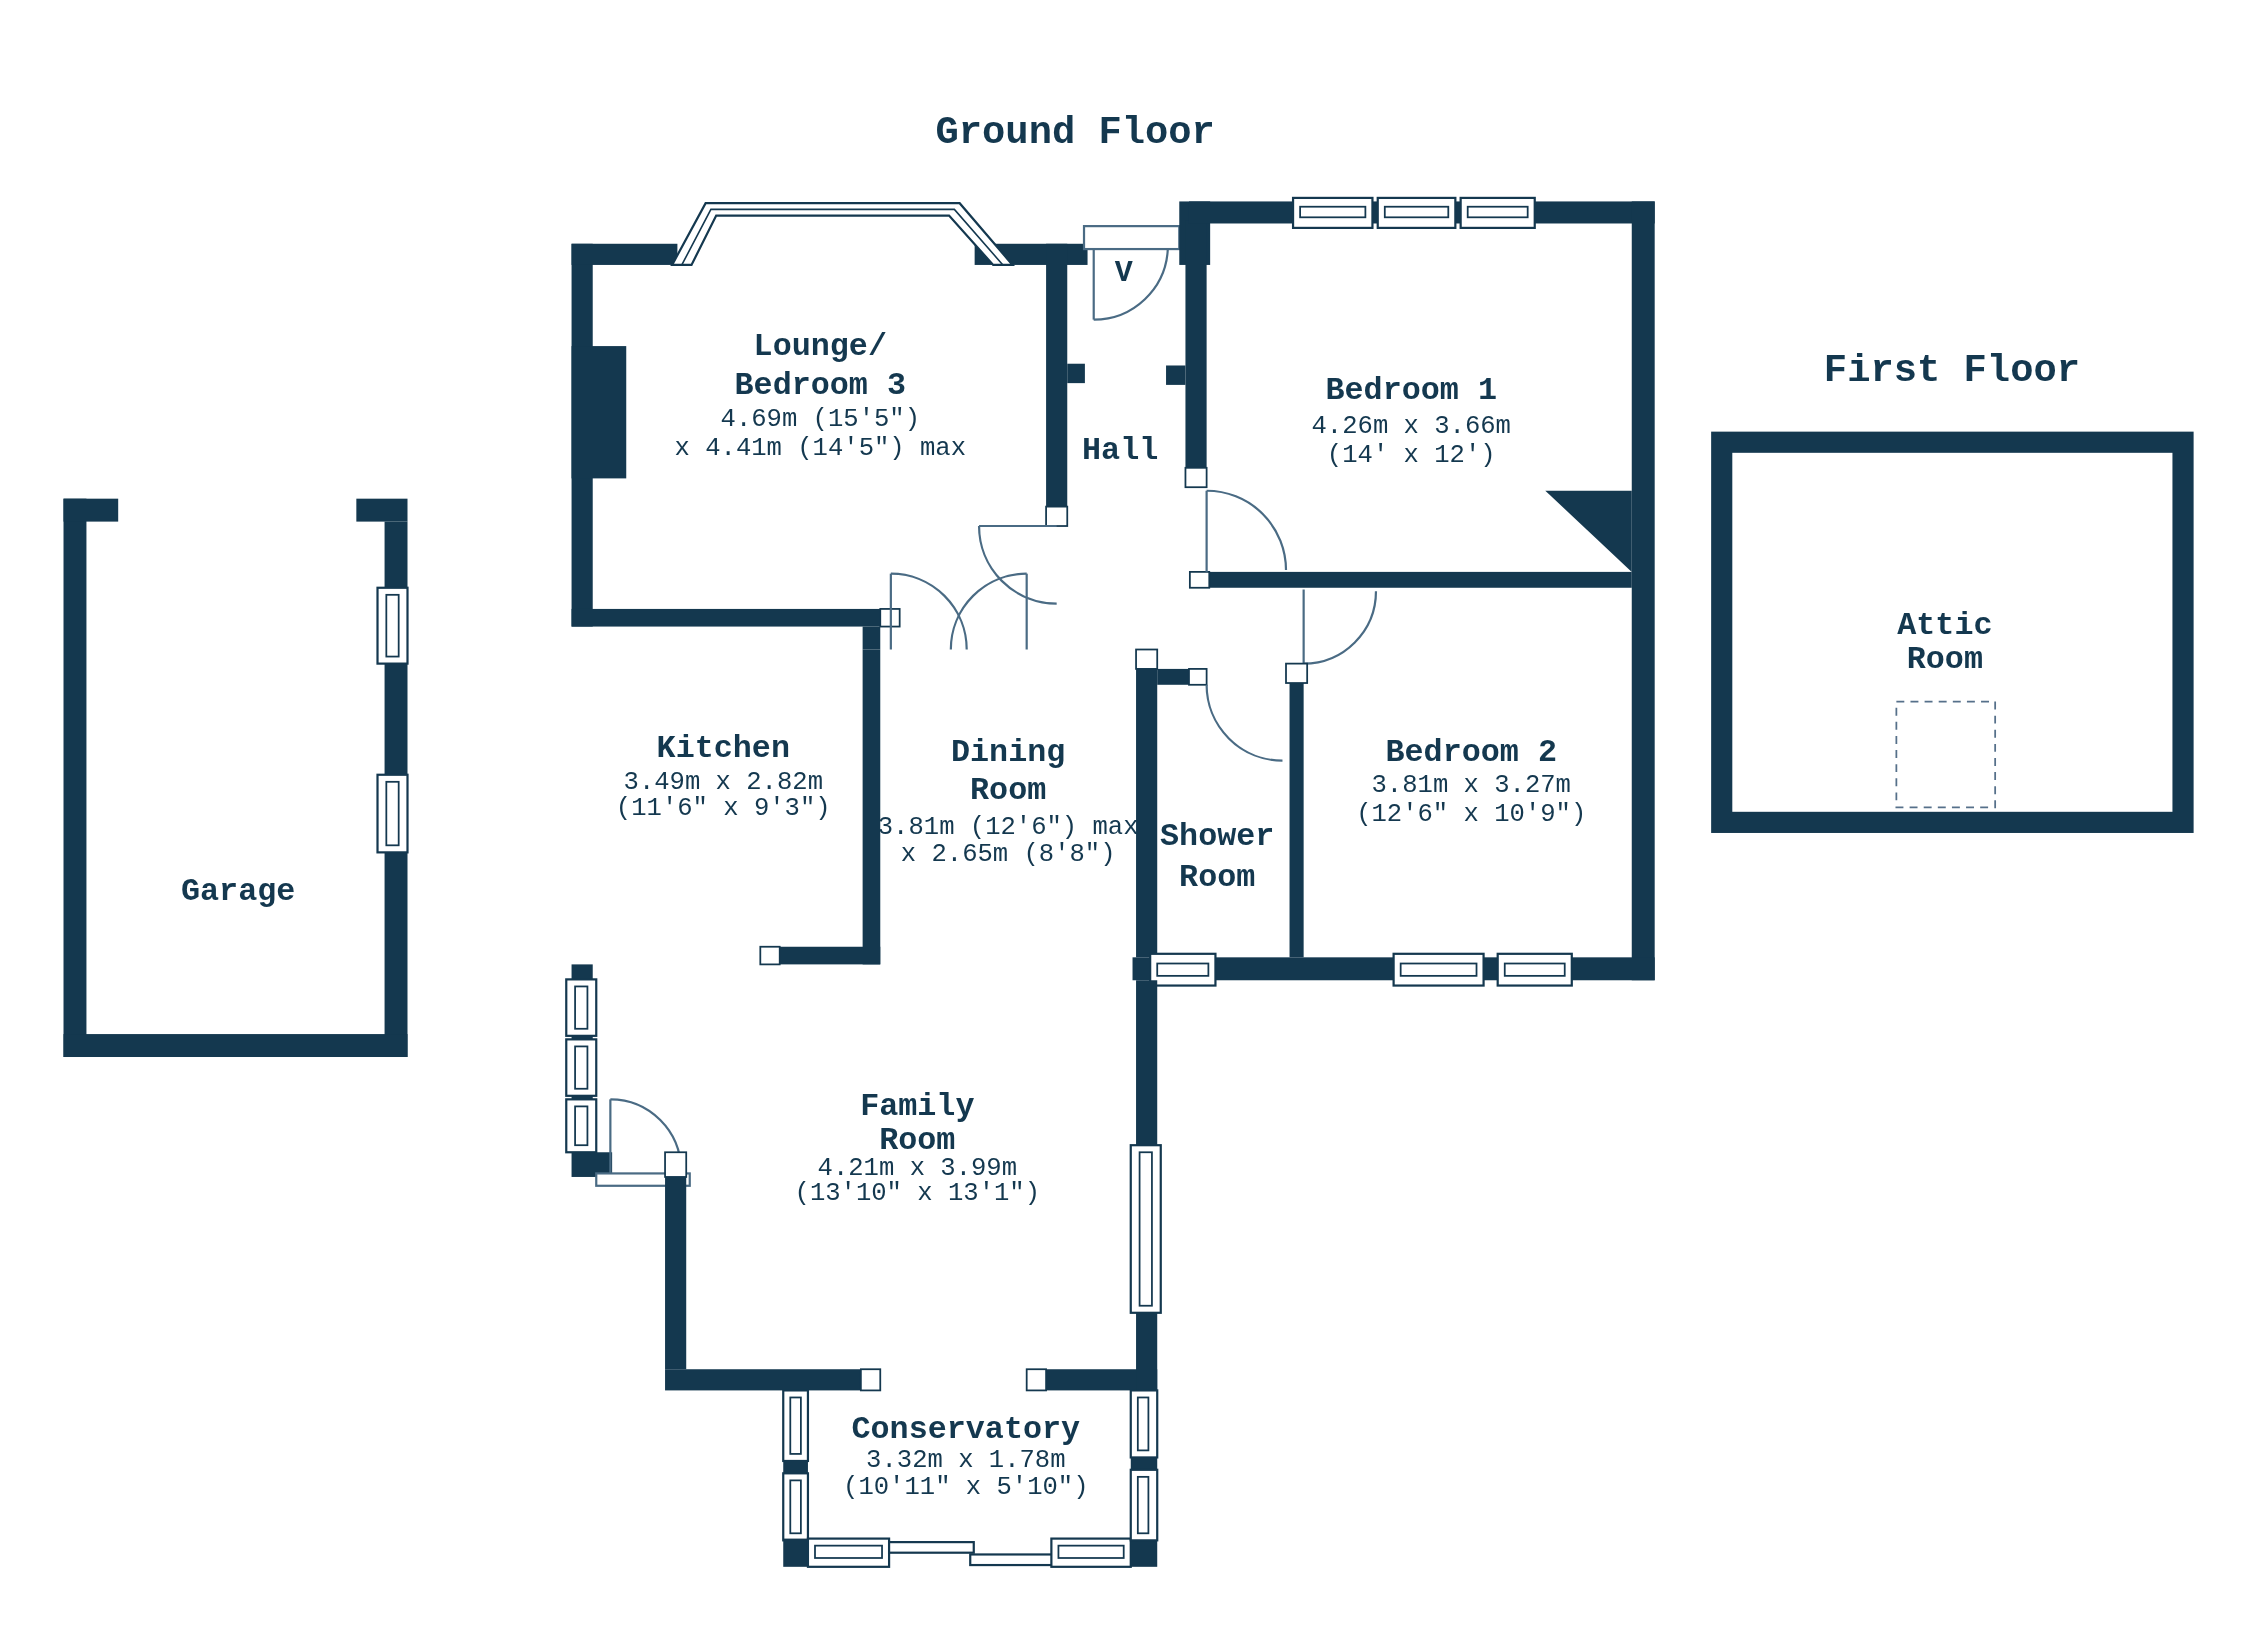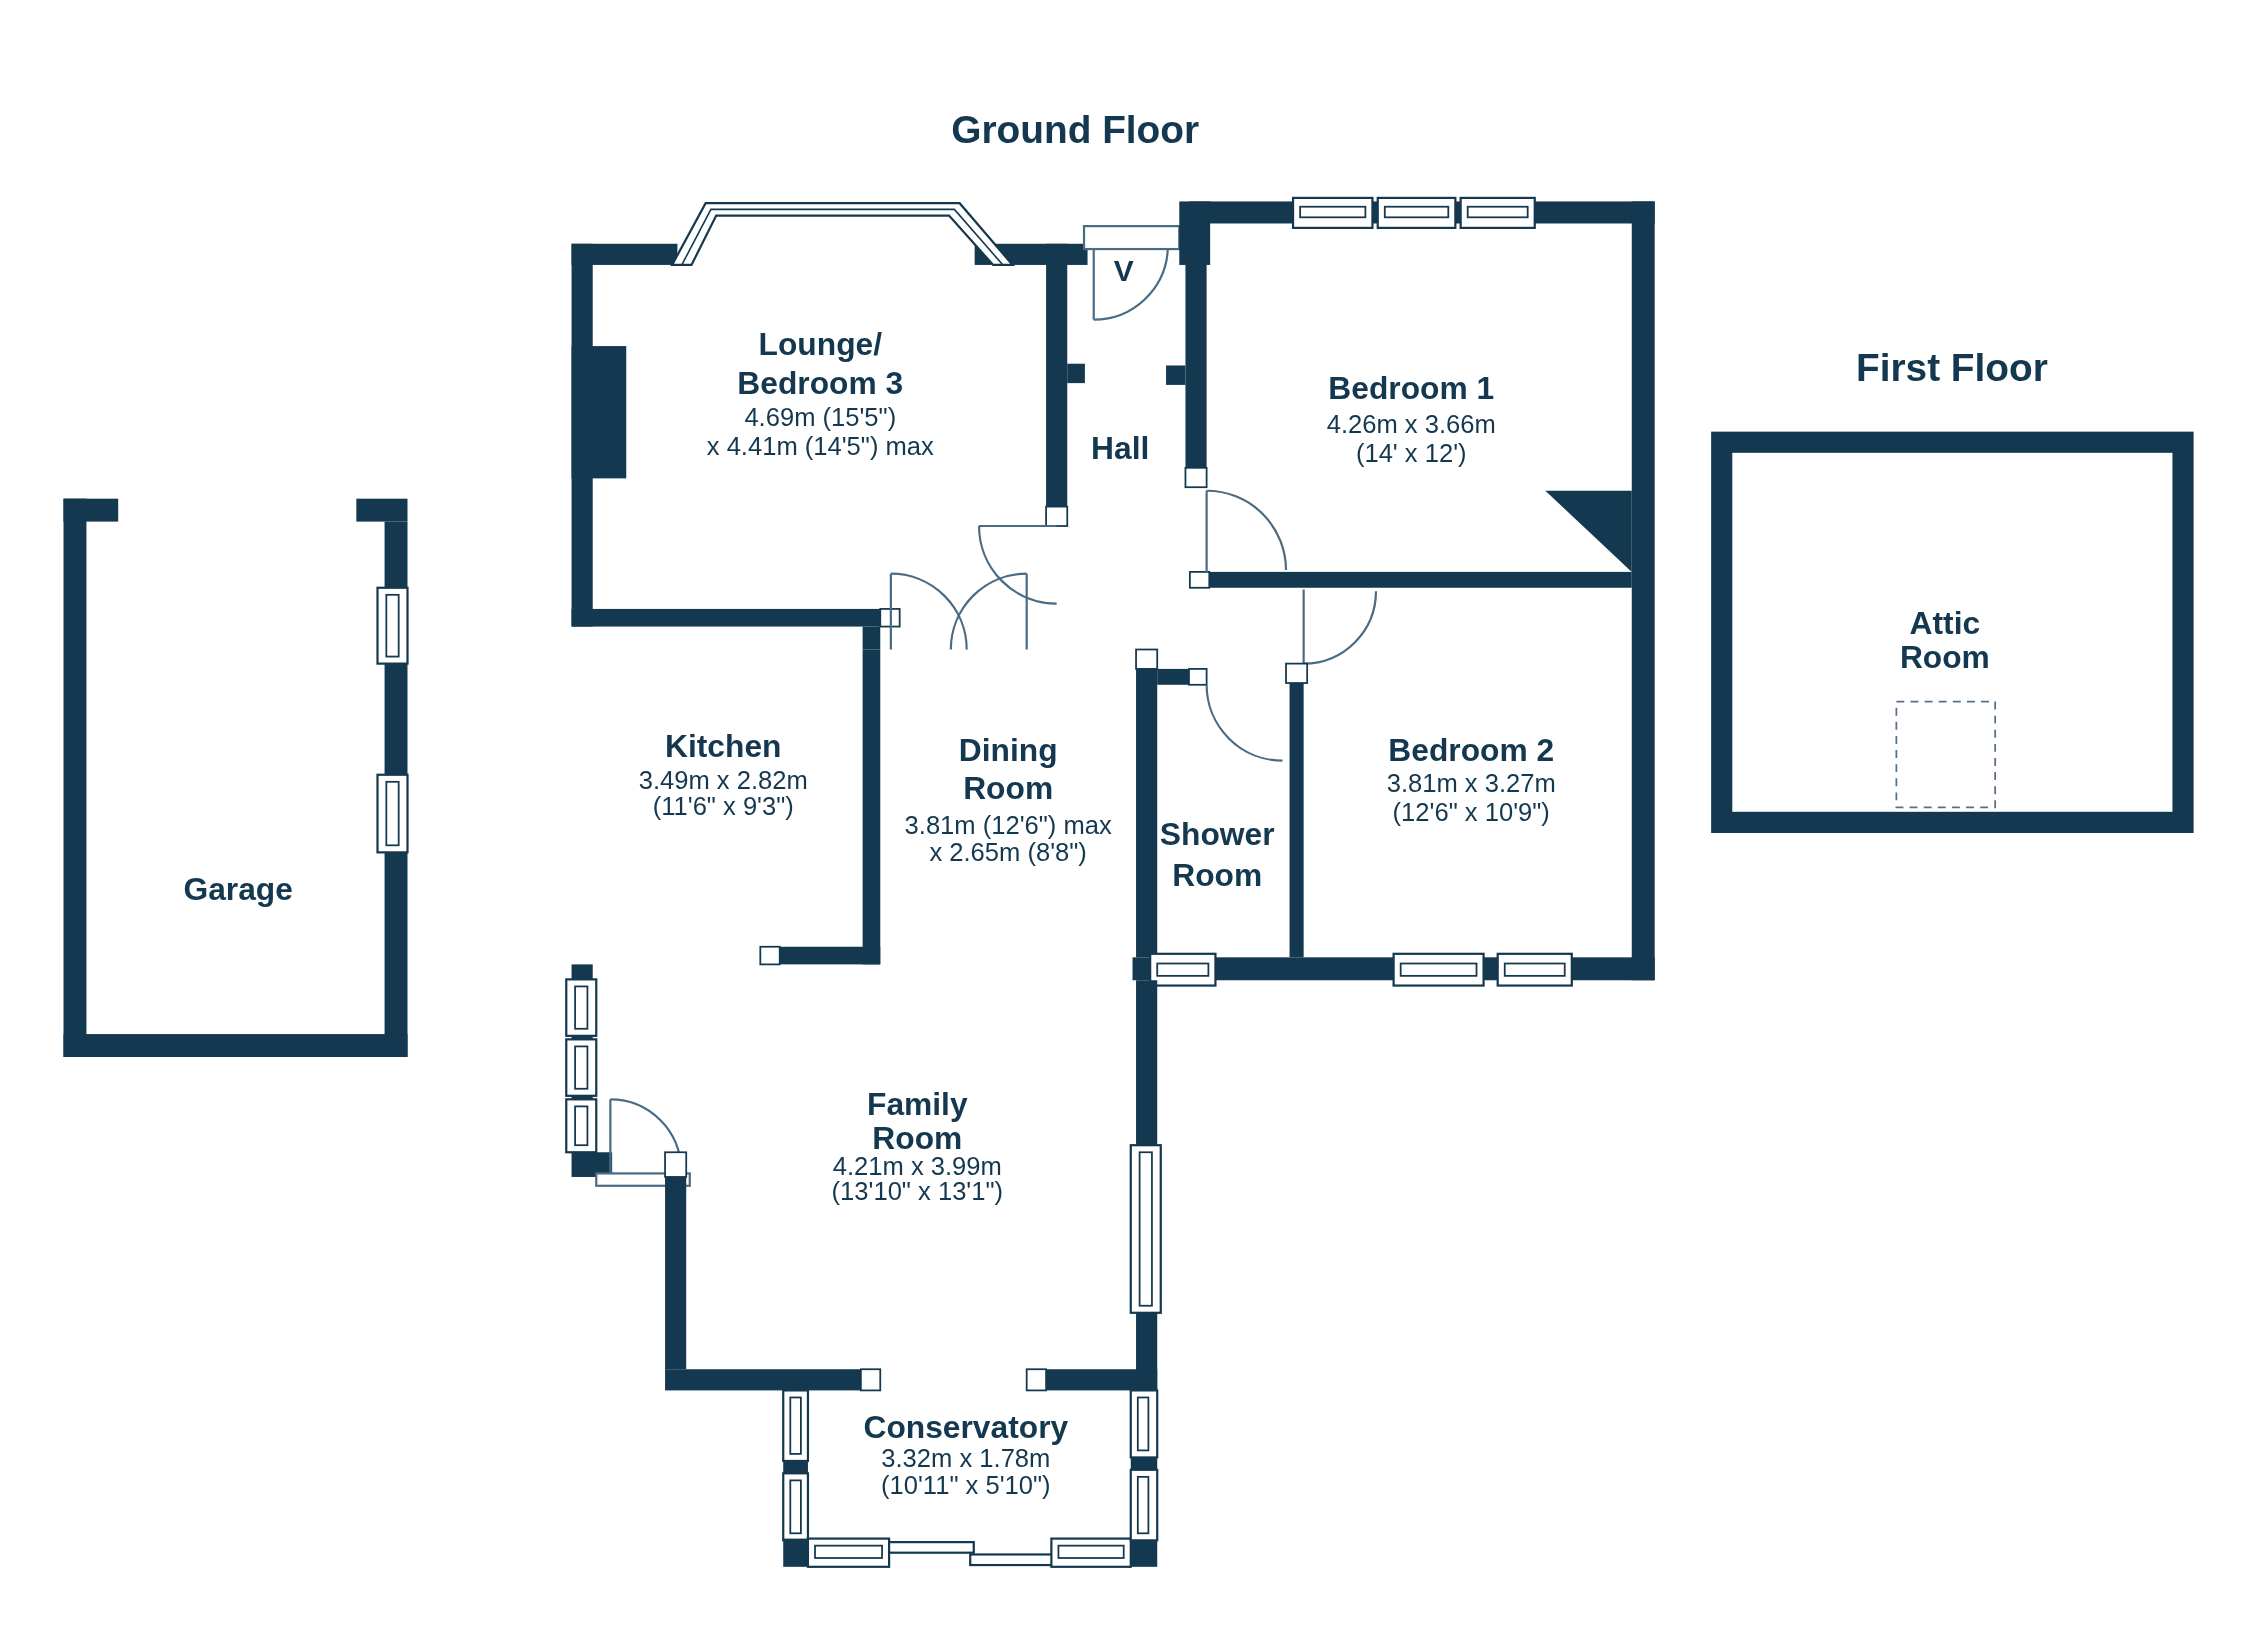--- a/index.html
+++ b/index.html
@@ -1,17 +1,17 @@
 <!DOCTYPE html>
 <html style="font-size:14px"><head>
 <meta charset="utf-8">
 <style>
   html,body{margin:0;padding:0;background:#ffffff;}
   .canvas{position:relative;width:2258px;height:1643px;background:#ffffff;overflow:hidden;
-          font-family:Liberation Sans, sans-serif;}
+          font-family:Liberation Mono, monospace;}
   svg{position:absolute;left:0;top:0;}
   .wall{fill:#14384F;stroke:none;}
   .hinge{fill:#ffffff;stroke:#14384F;stroke-width:2;}
   .arc{fill:none;stroke:#4A6B84;stroke-width:2.5;}
   .leaf{fill:none;stroke:#4A6B84;stroke-width:2.5;}
   .wn{fill:#ffffff;stroke:#14384F;stroke-width:2.5;}
   .wn2{fill:#ffffff;stroke:#14384F;stroke-width:2;}
   .glass{fill:#ffffff;stroke:#14384F;stroke-width:2.5;}
   .glassline{fill:none;stroke:#14384F;stroke-width:1.8;}
   .dash{fill:none;stroke:#56708A;stroke-width:2;stroke-dasharray:9 7;}

